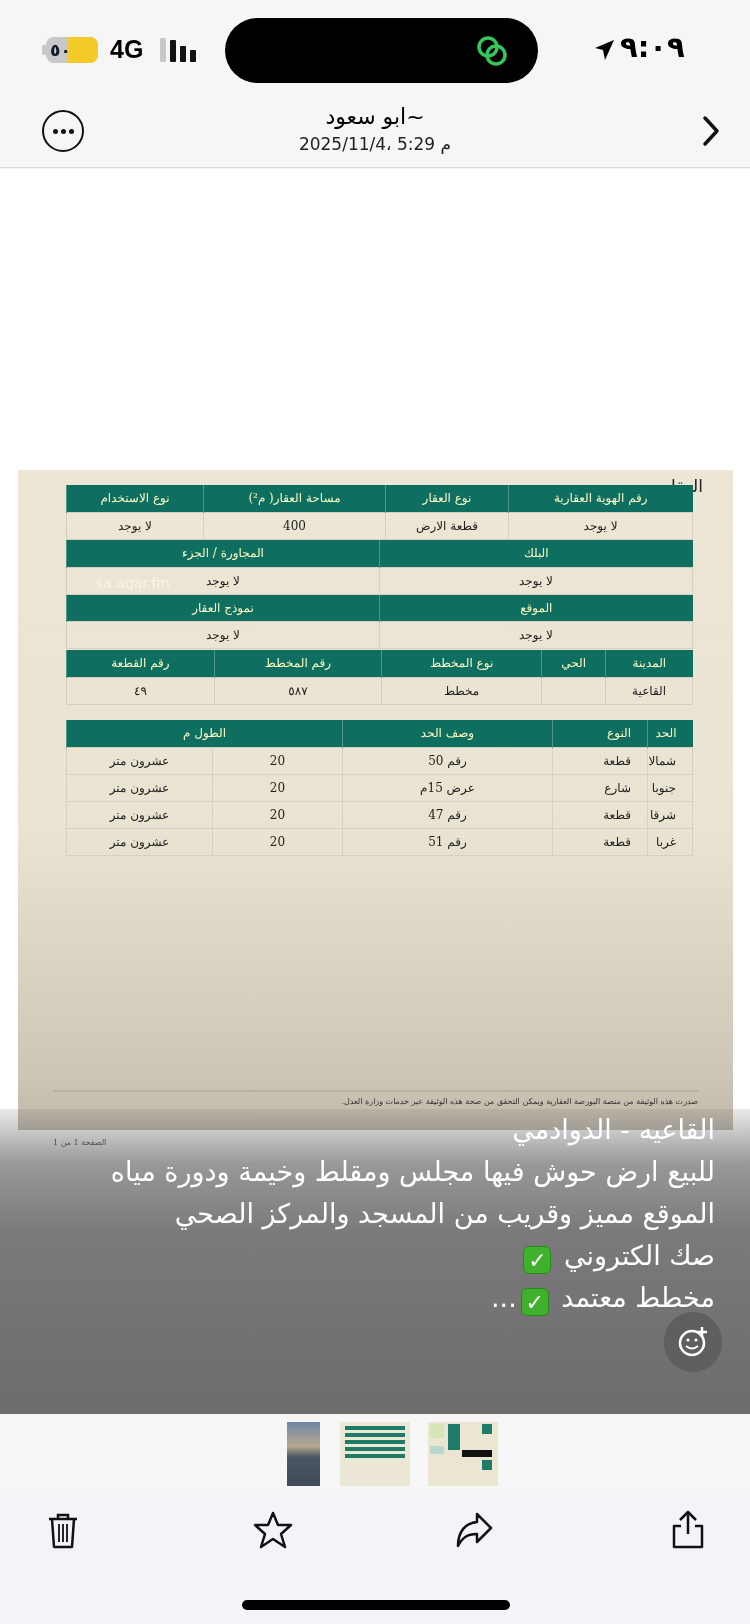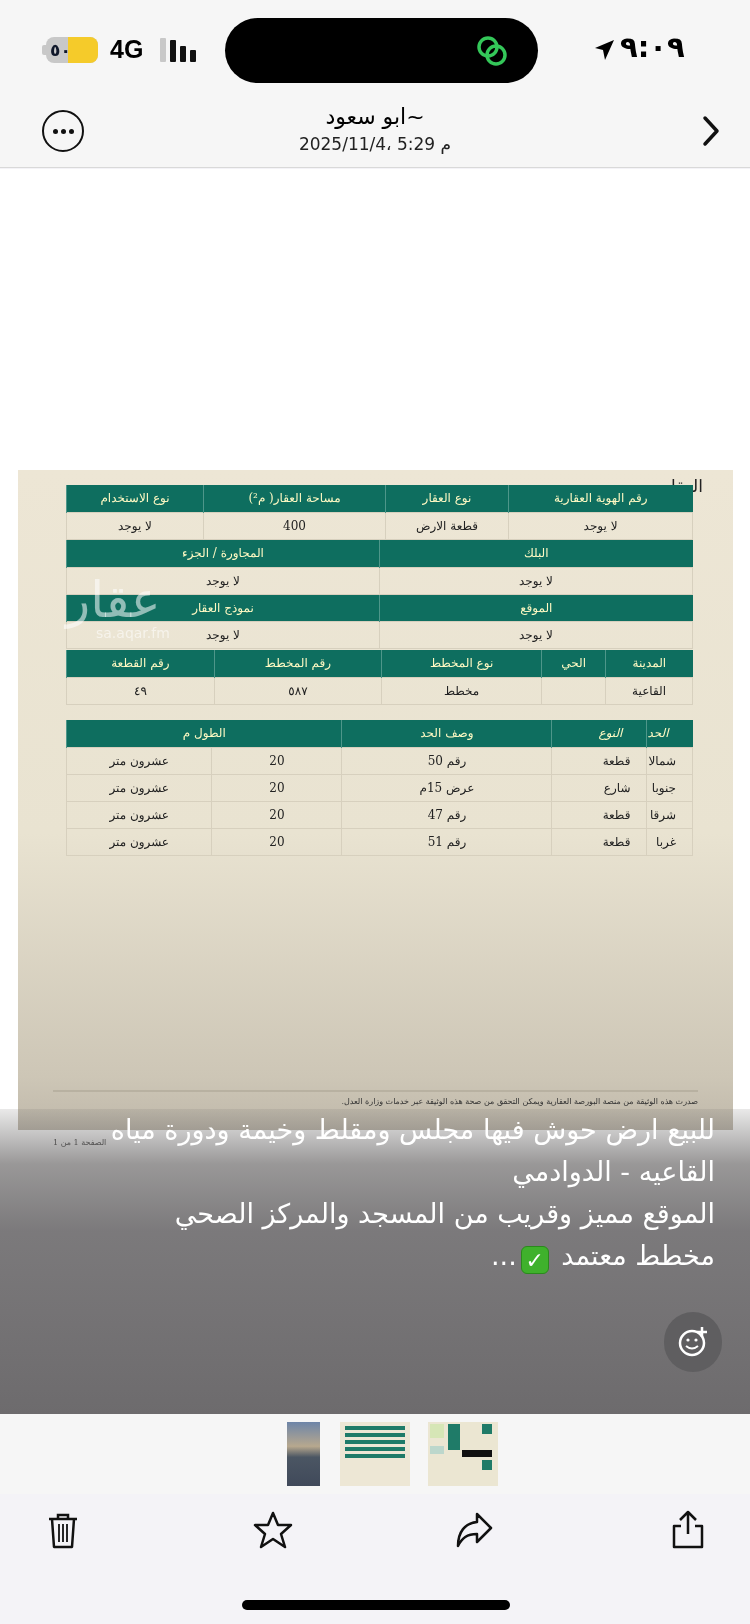--- a/index.html
+++ b/index.html
@@ -29,21 +29,21 @@
   .back-btn { position: absolute; right: 24px; top: 14px; width: 30px; height: 34px; }
 
   
   .viewer { position: absolute; left: 0; top: 169px; width: 750px; height: 1245px; background: #ffffff; }
   .doc { position: absolute; left: 18px; top: 301px; width: 715px; height: 660px; background: linear-gradient(#ede6d5 0%, #e9e3d1 55%, #cdc6b6 92%, #bfb8aa 100%); }
   .doc-title { position: absolute; right: 30px; top: 6px; font: 17px "DejaVu Serif", serif; direction: rtl; color: #222; }
   .tbl { position: absolute; left: 48px; width: 627px; border-collapse: collapse; direction: rtl; font-family: "DejaVu Serif", serif; font-size: 12px; }
   .tbl th { background: #0e6e5f; color: #fef9c3; font-weight: normal; height: 27px; border-left: 1px solid #4e968a; }
   .tbl td { height: 27px; text-align: center; border: 1px solid #d7d0be; color: #222; }
   .tbl td.r { text-align: right; padding-right: 16px; }
-  .tbl th.r { text-align: right; padding-right: 24px; font-style: italic; }
+  .tbl th.r { text-align: right; padding-right: 16px; }
   .watermark { position: absolute; left: 48px; top: 105px; width: 130px; height: 72px; color: rgba(255,255,255,0.55); direction: ltr; }
   .watermark .big { font: 50px "DejaVu Sans", sans-serif; line-height: 50px; }
   .watermark .small { font: 14px "DejaVu Sans", sans-serif; margin-left: 30px; }
   .doc-rule { position: absolute; left: 35px; right: 35px; top: 620px; height: 2px; background: #b8b1a1; }
   .doc-foot { position: absolute; left: 35px; right: 35px; top: 627px; font: 8px "DejaVu Serif", serif; color: #333; direction: rtl; }
   .doc-foot .pg { position: absolute; left: 0; top: 0; margin-top: 41px; }
 
   
   .caption { position: absolute; left: 0; top: 940px; width: 750px; height: 305px; background: linear-gradient(rgba(110,108,106,0.15) 0%, rgba(110,108,108,0.7) 18%, rgba(112,110,112,0.92) 40%, #6d6b6d 100%); }
   .cap-text { position: absolute; right: 35px; top: 0; width: 690px; direction: rtl; text-align: right; color: #fff; font-size: 27px; line-height: 42px; }
@@ -144,21 +144,20 @@
         <th>نموذج العقار</th>
       </tr>
       <tr>
         <td>لا يوجد</td>
         <td>لا يوجد</td>
       </tr>
     </tbody>
       </table>
 
     <div class="watermark">
-      <div class="big">عقار</div>
       <div class="small">sa.aqar.fm</div>
     </div>
 
     <table class="tbl" style="top:180px">
       <tbody>
           <tr>
         <th>المدينة</th>
         <th>الحي</th>
         <th>نوع المخطط</th>
         <th>رقم المخطط</th>
@@ -215,23 +214,24 @@
 
     <div class="doc-rule"></div>
     <div class="doc-foot">
       <span>صدرت هذه الوثيقة من منصة البورصة العقارية ويمكن التحقق من صحة هذه الوثيقة عبر خدمات وزارة العدل.</span>
       <span class="pg">الصفحة 1 من 1</span>
     </div>
   </div>
 
   <div class="caption">
     <div class="cap-text">
+      <span class="cap-line">القاعيه - الدوادمي</span>
       <span class="cap-line">للبيع ارض حوش فيها مجلس ومقلط وخيمة ودورة مياه</span>
-      <span class="cap-line">القاعيه - الدوادمي</span>
       <span class="cap-line">الموقع مميز وقريب من المسجد والمركز الصحي</span>
+      <span class="cap-line"><span>صك الكتروني</span> <span class="check">✓</span></span>
       <span class="cap-line"><span>مخطط معتمد</span> <span class="check">✓</span><span>...</span></span>
     </div>
   </div>
 
   <div class="react-btn">
     <svg width="58" height="60" viewBox="0 0 58 60">
       <circle cx="28" cy="31" r="12" fill="none" stroke="#fff" stroke-width="2.5"></circle>
       <circle cx="24" cy="28" r="1.6" fill="#fff"></circle>
       <circle cx="32" cy="28" r="1.6" fill="#fff"></circle>
       <path d="M22 34 Q28 39 34 34" fill="none" stroke="#fff" stroke-width="2"></path>

